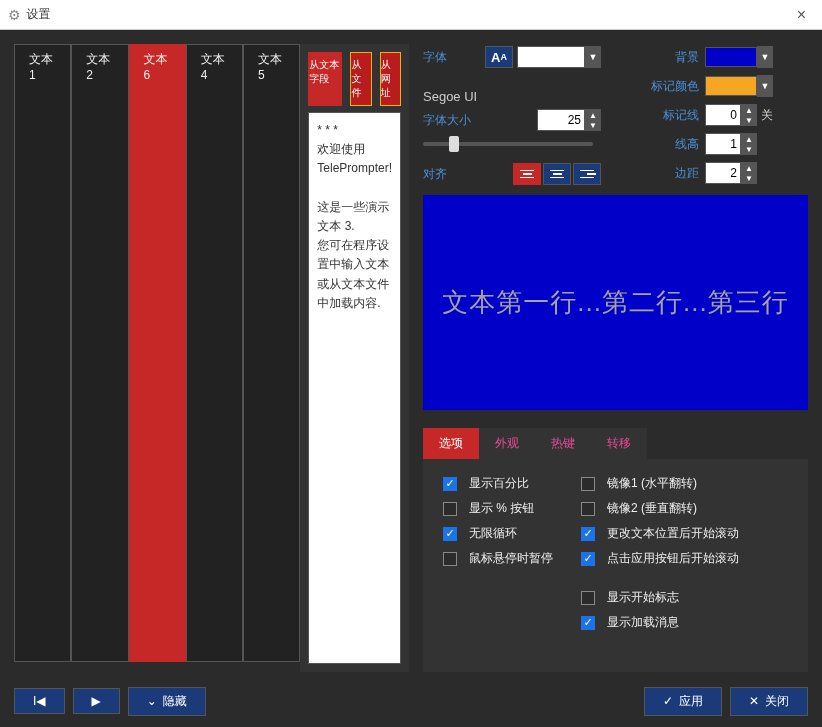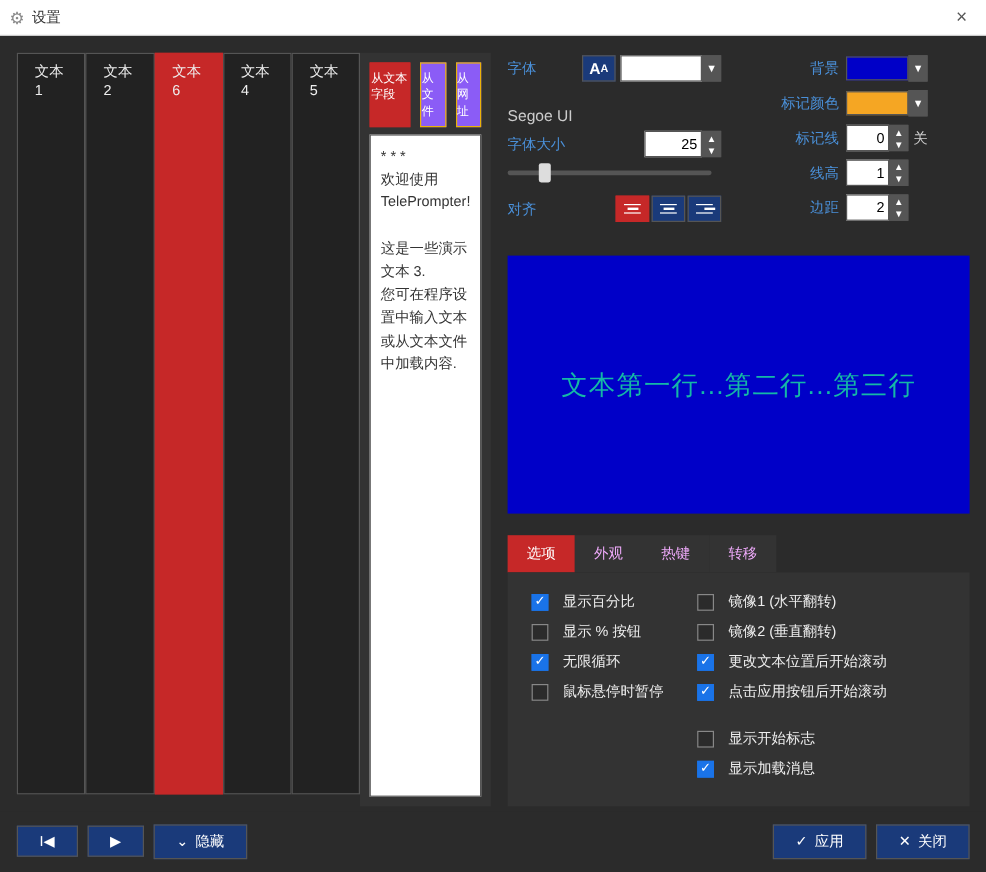--- a/index.html
+++ b/index.html
@@ -9,21 +9,21 @@
 .titlebar .title{flex:1;color:#333}
 .titlebar .close{font-size:16px;color:#555;padding:0 8px;cursor:pointer}
 .content{background:#2b2b2b;padding:14px 14px 4px 14px;display:flex;gap:14px;height:646px}
 .left{width:395px;display:flex;flex-direction:row}
 .tabs{display:flex;gap:0;margin-bottom:10px}
 .tab{background:#222;color:#eee;border:1px solid #555;padding:6px 14px;cursor:pointer}
 .tab.active{background:#c62828;border-color:#c62828}
 .srcbtns{display:flex;gap:8px;margin-bottom:6px}
 .srcbtn{border:1px solid #eab308;padding:5px 0;color:#fff;cursor:pointer;font-size:10px}
 .srcbtn.active{background:#c62828;border-color:#c62828}
-.srcbtn.inactive{background:#8b5cf6}
+.srcbtn.inactive{background:#b91c1c}
 .textarea{flex:1;background:#fff;color:#333;padding:8px;font-size:12px;line-height:1.6;border:1px solid #555;white-space:pre-wrap}
 .right{flex:1;display:flex;flex-direction:column}
 .props{display:flex;gap:36px}
 .propcol{display:flex;flex-direction:column;gap:3px}
 .proprow{display:flex;align-items:center;height:26px}
 .proprow .lbl{color:#4a90d9;width:62px}
 .proprow .lbl2{color:#4a90d9;width:62px;text-align:right;margin-right:6px}
 .fonticon{width:28px;height:22px;background:#1a3a7a;border:1px solid #555;color:#fff;display:inline-flex;align-items:center;justify-content:center;font-weight:bold;font-size:13px;margin-right:4px}
 .fontselect{width:68px;height:22px;background:#fff;border:1px solid #555}
 .dd{width:16px;height:22px;background:#555;color:#fff;display:inline-flex;align-items:center;justify-content:center;font-size:9px;border:1px solid #555}
@@ -33,23 +33,23 @@
 .spinbtns span{flex:1;color:#fff;font-size:8px;display:flex;align-items:center;justify-content:center;cursor:pointer}
 .slider{display:flex;align-items:center;width:170px;height:16px;position:relative}
 .slider .track{height:4px;background:#555;flex:1;border-radius:2px}
 .slider .thumb{width:10px;height:16px;background:#ddd;position:absolute;left:26px;border-radius:2px}
 .alignbtns{display:flex;gap:2px}
 .alignbtn{width:28px;height:22px;border:1px solid #555;display:inline-flex;flex-direction:column;align-items:center;justify-content:center;gap:2px;cursor:pointer;padding:4px}
 .alignbtn.active{background:#c62828;border-color:#c62828}
 .alignbtn.inactive{background:#1a3a7a}
 .alignbtn i{height:1.5px;background:#fff;display:block}
 .colorswatch{width:52px;height:20px;border:1px solid #555;display:inline-block}
-.preview{margin-top:26px;height:215px;background:#0000c8;color:#14b8a6;display:flex;align-items:center;justify-content:center;font-size:22px;letter-spacing:1px}
+.preview{margin-top:8px;height:215px;background:#0000c8;color:#a3a3a3;display:flex;align-items:center;justify-content:center;font-size:26px;letter-spacing:1px}
 .subtabs{display:flex;margin-top:18px}
-.subtab{padding:7px 16px;color:#f0abfc;cursor:pointer;background:#333}
+.subtab{padding:7px 16px;color:#ec4899;cursor:pointer;background:#333}
 .subtab.active{background:#c62828;color:#fff}
 .subpanel{background:#333;padding:16px 20px 18px 20px;flex:1}
 .checkcols{display:flex;gap:28px}
 .checkcol{display:flex;flex-direction:column;gap:8px}
 .chk{display:flex;align-items:center;gap:12px;color:#eee;font-size:12px;cursor:pointer}
 .chkbox{width:14px;height:14px;border:1px solid #888;display:inline-flex;align-items:center;justify-content:center;background:#2b2b2b}
 .chkbox.checked{background:#1a73e8;border-color:#1a73e8}
 .chkbox.checked::after{content:"✓";color:#fff;font-size:11px;line-height:1}
 .footer{height:50px;padding:8px 14px;display:flex;align-items:center;gap:8px}
 .footbtn{background:#1a3a7a;border:1px solid #555;color:#fff;padding:5px 18px;cursor:pointer;display:inline-flex;align-items:center;gap:6px;font-size:12px}

